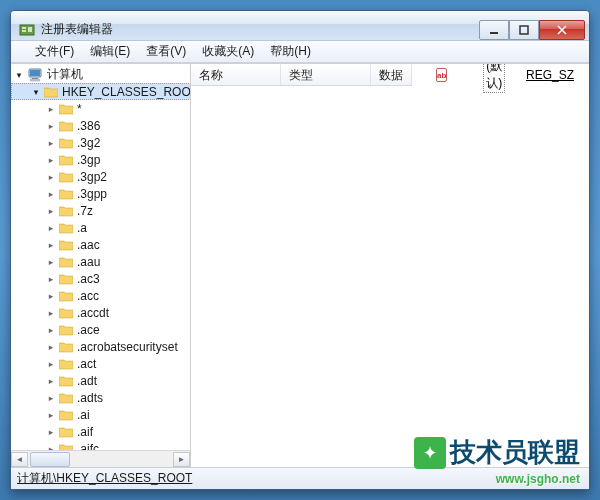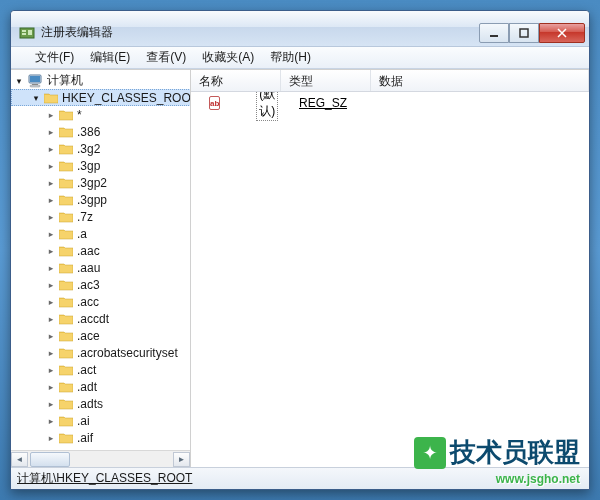--- a/index.html
+++ b/index.html
@@ -1,18 +1,18 @@
 <!DOCTYPE html>
 <html><head>
 <meta charset="utf-8">
 <style>
 * { box-sizing: border-box; margin: 0; padding: 0; }
 html, body { width: 600px; height: 500px; overflow: hidden; font-family: "Microsoft YaHei", "Segoe UI", Tahoma, sans-serif; font-size: 12px; background: linear-gradient(to bottom, #4a8bc2 0%, #5a9bd4 50%, #3d7ab0 100%); }
 .window { position: absolute; left: 10px; top: 10px; width: 580px; height: 480px; background: #f0f0f0; border: 1px solid #3b5d8a; border-radius: 4px 4px 0 0; box-shadow: 0 4px 12px rgba(0,0,0,0.4); display: flex; flex-direction: column; }
-.titlebar { height: 36px; background: linear-gradient(to bottom, #f8fafd 0%, #dde8f5 45%, #c8d8ec 46%, #d6e4f4 100%); border-radius: 4px 4px 0 0; display: flex; align-items: center; padding: 8px 4px 0 8px; border-bottom: 1px solid #b8c8dc; }
+.titlebar { height: 30px; background: linear-gradient(to bottom, #f8fafd 0%, #dde8f5 45%, #c8d8ec 46%, #d6e4f4 100%); border-radius: 4px 4px 0 0; display: flex; align-items: center; padding: 8px 4px 0 8px; border-bottom: 1px solid #b8c8dc; }
 .titlebar-icon { width: 16px; height: 16px; margin-right: 6px; }
 .title-text { flex: 1; color: #1a1a1a; font-size: 12px; }
 .win-btns { display: flex; gap: 0; }
 .win-btn { width: 30px; height: 20px; border: 1px solid #8a9cb2; background: linear-gradient(to bottom, #f4f8fc, #d8e4f0); display: flex; align-items: center; justify-content: center; font-size: 11px; color: #333; cursor: pointer; }
 .win-btn.min { border-radius: 2px 0 0 2px; }
 .win-btn.close { width: 46px; background: linear-gradient(to bottom, #e9a0a0, #d45a4f 45%, #c6372b 46%, #d8655a); color: #fff; border-color: #a03020; border-radius: 0 2px 2px 0; }
 .menubar { height: 22px; background: linear-gradient(to bottom, #fafcfe, #eaf0f8); border-bottom: 1px solid #c8d4e4; display: flex; align-items: center; padding: 0 16px; }
 .menu-item { padding: 2px 8px; color: #1a1a1a; cursor: pointer; }
 .content { flex: 1; display: flex; background: #fff; border-top: 1px solid #d0d0d0; min-height: 0; }
 .tree-pane { width: 180px; border-right: 1px solid #d0d0d0; overflow: hidden; display: flex; flex-direction: column; }
@@ -20,21 +20,21 @@
 .tree { padding: 2px 0; white-space: nowrap; min-width: 220px; }
 .tree-row { display: flex; align-items: center; height: 17px; padding-right: 8px; }
 .tree-row.selected { background: #cfe3fa; border: 1px dotted #7aa7d8; padding-right: 7px; }
 .twisty { width: 12px; height: 12px; margin: 0 2px; display: flex; align-items: center; justify-content: center; font-size: 9px; color: #6a6a6a; cursor: pointer; user-select: none; }
 .twisty.open { color: #1a1a1a; }
 .folder-icon { width: 14px; height: 12px; margin-right: 4px; }
 .folder-icon svg { width: 14px; height: 12px; }
 .computer-icon { width: 16px; height: 14px; margin-right: 4px; display: flex; align-items: center; justify-content: center; }
 .tree-label { color: #1a1a1a; }
 .indent { display: inline-block; }
-.list-pane { flex: 1; display: flex; flex-direction: column; overflow: hidden; }
+.list-pane { flex: 1; display: flex; flex-direction: row; overflow: hidden; gap: 6px; }
 .list-header { height: 22px; display: flex; background: linear-gradient(to bottom, #ffffff, #f0f3f8); border-bottom: 1px solid #d4d8e0; }
 .col-head { padding: 3px 8px; border-right: 1px solid #e0e4ea; color: #1a1a1a; }
 .col-name { width: 90px; }
 .col-type { width: 90px; }
 .col-data { flex: 1; }
 .list-body { flex: 1; overflow: auto; padding: 2px 0; }
 .list-row { display: flex; align-items: center; height: 18px; }
 .cell { padding: 0 18px; display: flex; align-items: center; text-align: center; }
 .cell.name { width: 90px; }
 .cell.type { width: 90px; text-decoration: underline; }

